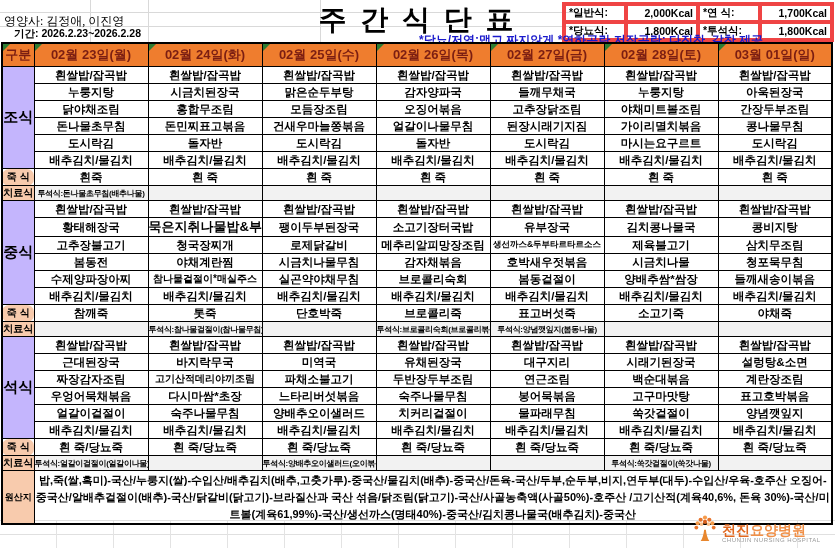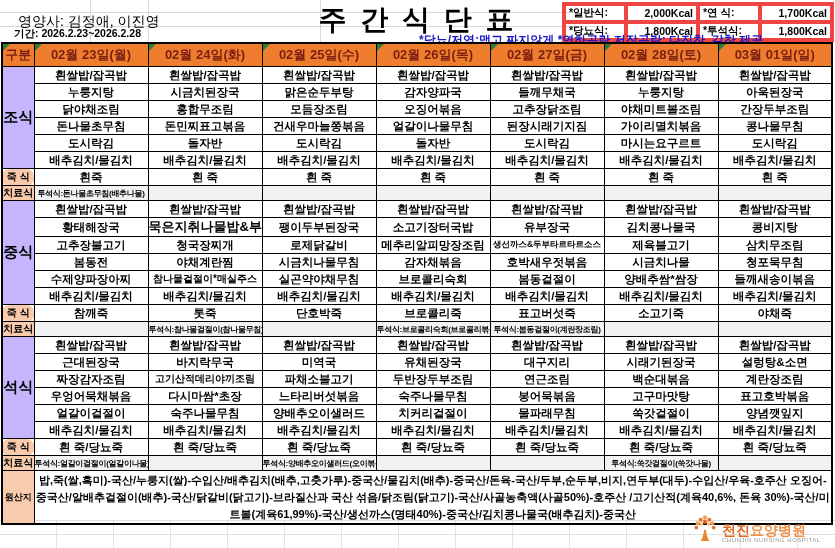--- a/index.html
+++ b/index.html
@@ -14,21 +14,21 @@
       linear-gradient(#d9d9d9 0 0) 0 12px/600px 1px no-repeat,
       linear-gradient(#d9d9d9 0 0) 0 26px/600px 1px no-repeat,
       linear-gradient(#d9d9d9 0 0) 90px 0/1px 42px no-repeat,
       linear-gradient(#d9d9d9 0 0) 148px 0/1px 42px no-repeat,
       linear-gradient(#d9d9d9 0 0) 320px 0/1px 42px no-repeat;}
   .grid-bottom{position:absolute;left:0;top:520px;width:835px;height:28px;
     border-top:1px solid #e0e0e0;
     background:
       repeating-linear-gradient(90deg,transparent 0 56px,#e3e3e3 56px 57px),
       linear-gradient(#e0e0e0 0 0) 0 13px/835px 1px no-repeat;}
-  .nutritionist{position:absolute;left:18px;top:13px;font-size:14px;}
+  .nutritionist{position:absolute;left:4px;top:13px;font-size:12px;font-family:Liberation Serif, serif;}
   .period{position:absolute;left:14px;top:27px;font-size:10.5px;font-weight:bold;}
   .title{position:absolute;left:0;top:1px;width:835px;text-align:center;
     font-size:28px;font-weight:bold;letter-spacing:3px;}
   .cal-table{position:absolute;top:2px;right:1px;border-collapse:collapse;
     font-size:10.5px;font-weight:bold;}
   .cal-table td{border:4px solid #ef4444;padding:0 3px;height:13px;white-space:nowrap;}
   .cal-table td.cl{width:52px;text-align:left;}
   .cal-table td.cv{width:62px;text-align:right;}
   .note{position:absolute;top:32px;right:72px;font-size:12px;font-weight:bold;
     color:#1a1acc;white-space:nowrap;}
@@ -253,21 +253,21 @@
           <td class="juk-td">표고버섯죽</td>
           <td class="juk-td">소고기죽</td>
           <td class="juk-td">야채죽</td>
         </tr>
         <tr>
           <td class="row-label cure-label">치료식</td>
           <td class="cure-td"></td>
           <td class="cure-td">투석식:참나물겉절이(참나물무침)</td>
           <td class="cure-td"></td>
           <td class="cure-td">투석식:브로콜리숙회(브로콜리볶음)</td>
-          <td class="cure-td">투석식:봄동겉절이(계란장조림)</td>
+          <td class="cure-td">투석식:양념깻잎지(봄동나물)</td>
           <td class="cure-td"></td>
           <td class="cure-td"></td>
         </tr>
         <tr>
           <td class="sec-label" rowspan="6">석식</td>
           <td class="menu-td">흰쌀밥/잡곡밥</td>
           <td class="menu-td">흰쌀밥/잡곡밥</td>
           <td class="menu-td">흰쌀밥/잡곡밥</td>
           <td class="menu-td">흰쌀밥/잡곡밥</td>
           <td class="menu-td">흰쌀밥/잡곡밥</td>

